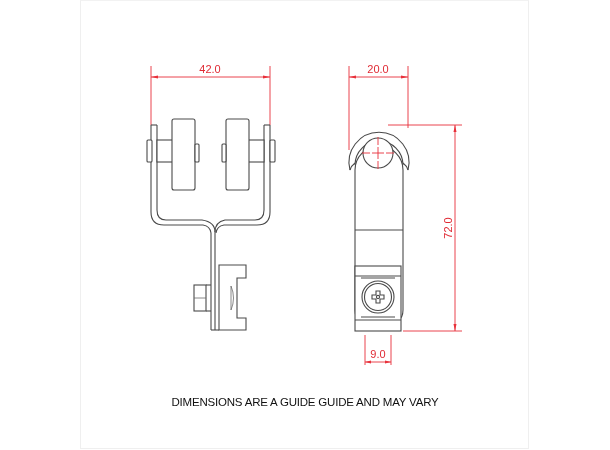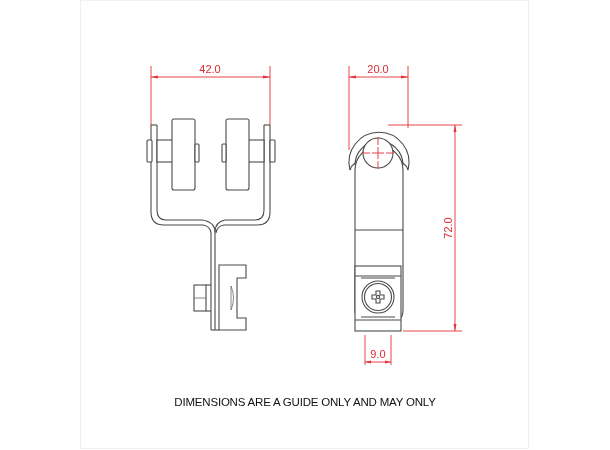--- a/index.html
+++ b/index.html
@@ -116,13 +116,13 @@
       <line class="dim" x1="365" y1="335" x2="365" y2="365"></line>
       <line class="dim" x1="391" y1="335" x2="391" y2="365"></line>
       <line class="dim" x1="365" y1="362" x2="391" y2="362"></line>
       <polygon points="365,362 371,360.5 371,363.5" fill="#e8303a"></polygon>
       <polygon points="391,362 385,360.5 385,363.5" fill="#e8303a"></polygon>
       <text class="dimtext" x="378" y="358" text-anchor="middle">9.0</text>
     </g>
   </g>
 </svg>
 
-<div class="caption">DIMENSIONS ARE A GUIDE ONLY AND MAY ONLY</div>
+<div class="caption">DIMENSIONS ARE A GUIDE GUIDE AND MAY VARY</div>
 
 </body></html>

